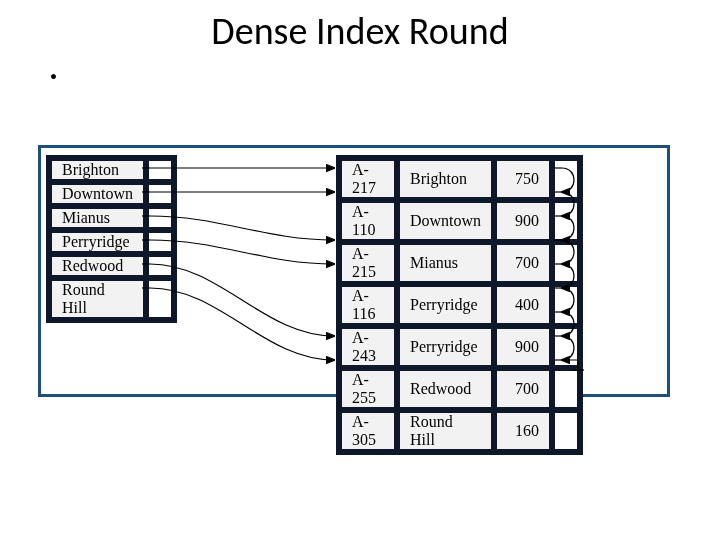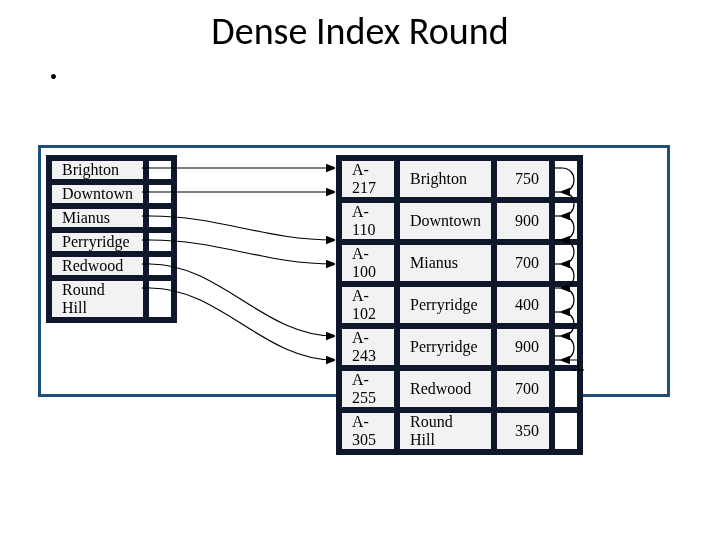--- a/index.html
+++ b/index.html
@@ -71,47 +71,47 @@
           <td class="bal">750</td>
           <td class="ptr"></td>
         </tr>
         <tr>
           <td class="acct">A-110</td>
           <td class="branch">Downtown</td>
           <td class="bal">900</td>
           <td class="ptr"></td>
         </tr>
         <tr>
-          <td class="acct">A-100</td>
+          <td class="acct">A-215</td>
           <td class="branch">Mianus</td>
           <td class="bal">700</td>
           <td class="ptr"></td>
         </tr>
         <tr>
-          <td class="acct">A-102</td>
+          <td class="acct">A-116</td>
           <td class="branch">Perryridge</td>
           <td class="bal">400</td>
           <td class="ptr"></td>
         </tr>
         <tr>
           <td class="acct">A-243</td>
           <td class="branch">Perryridge</td>
           <td class="bal">900</td>
           <td class="ptr"></td>
         </tr>
         <tr>
           <td class="acct">A-255</td>
           <td class="branch">Redwood</td>
           <td class="bal">700</td>
           <td class="ptr"></td>
         </tr>
         <tr>
           <td class="acct">A-305</td>
           <td class="branch">Round Hill</td>
-          <td class="bal">350</td>
+          <td class="bal">160</td>
           <td class="ptr"></td>
         </tr>
       </tbody>
     </table>
 
 <svg id="arrows" width="720" height="540">
   <defs>
     <marker id="ah" markerWidth="8" markerHeight="8" refX="7" refY="3" orient="auto">
       <path d="M0,0 L8,3 L0,6 Z" class="arrowhead"></path>
     </marker>

